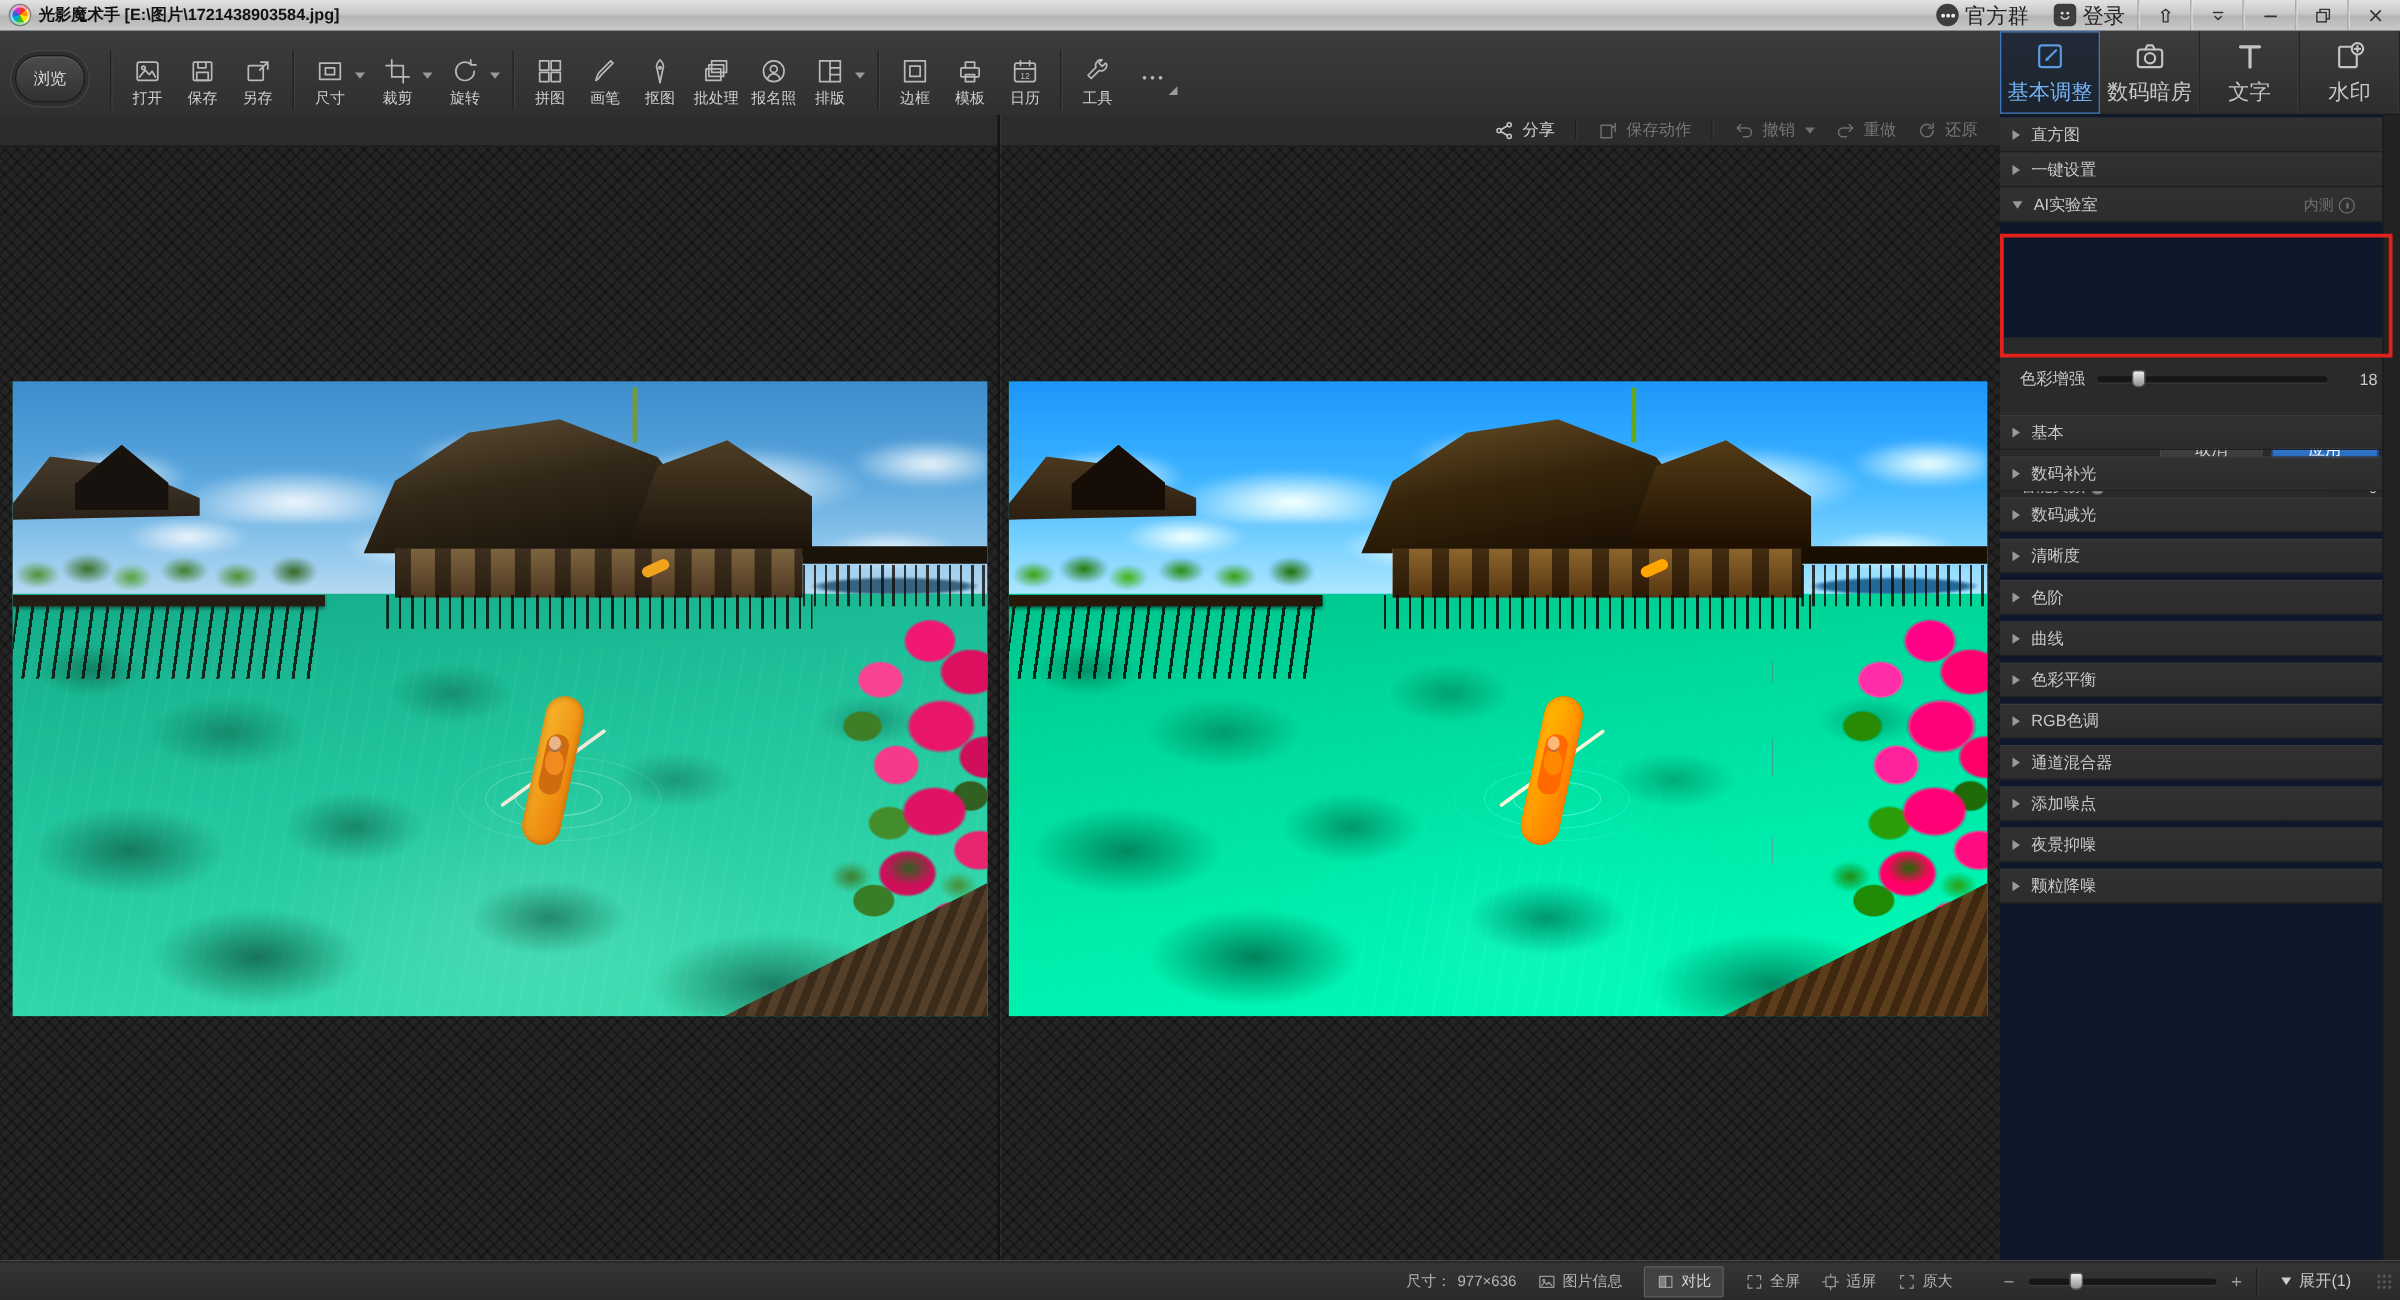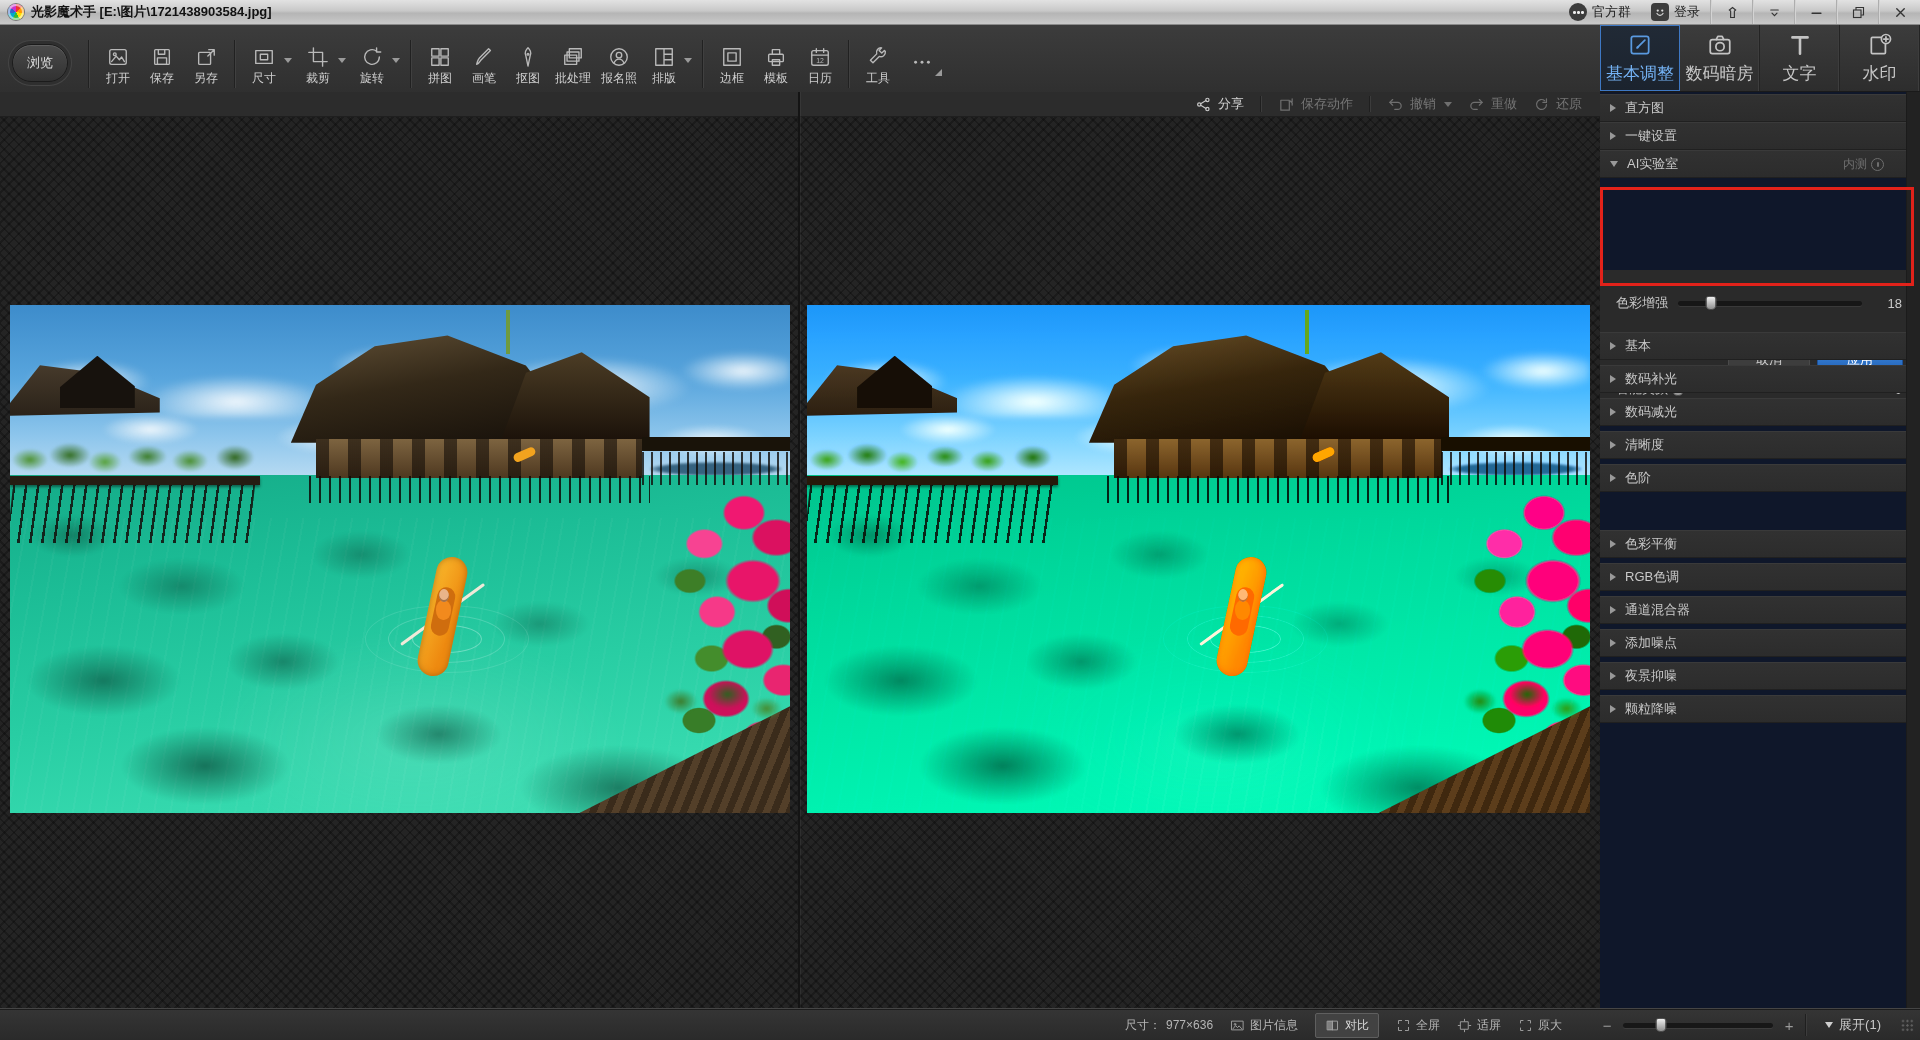--- a/index.html
+++ b/index.html
@@ -8,21 +8,21 @@
 
   
   .titlebar { position:absolute; left:0; top:0; width:1920px; height:25px;
     background:linear-gradient(#e2e2e2,#c8c8c8 45%,#b5b5b5 55%,#c9c9c9);
     border-bottom:1px solid #8a8a8a; display:flex; align-items:center; }
   .logo { width:16px; height:16px; border-radius:50%; margin:0 7px 0 8px;
     background:conic-gradient(#e33 0 14%, #f90 14% 28%, #fd0 28% 42%, #3b3 42% 57%, #0ac 57% 71%, #36c 71% 85%, #c3c 85% 100%);
     box-shadow:inset 0 0 0 2px rgba(255,255,255,.55), 0 0 0 1px #777; }
   .win-title { font-size:13px; font-weight:bold; color:#111; }
   .cap-right { margin-left:auto; display:flex; align-items:center; height:100%; }
-  .cap-item { display:flex; align-items:center; gap:5px; font-size:13px; color:#222; padding:0 10px; height:100%; cursor:default; }
+  .cap-item { display:flex; align-items:center; gap:5px; font-size:17px; color:#222; padding:0 10px; height:100%; cursor:default; }
   .cap-sep { width:2px; height:100%; background:linear-gradient(90deg,#9b9b9b,#e6e6e6); }
   .cap-btn { width:40px; height:100%; display:flex; align-items:center; justify-content:center; }
   .cap-btn svg { width:15px; height:15px; stroke:#333; fill:none; stroke-width:1.8; stroke-linecap:round; }
   .bubble { width:18px; height:18px; border-radius:50%; background:#3d3d3d; position:relative; }
   .bubble::after { content:""; position:absolute; left:4px; top:8px; width:2.5px; height:2.5px; border-radius:50%;
      background:#eee; box-shadow:4px 0 0 #eee, 8px 0 0 #eee; }
   .smiley { width:18px; height:18px; border-radius:4px; background:#3d3d3d; }
   .smiley svg { width:18px; height:18px; }
 
   
@@ -608,20 +608,24 @@
       <span>数码减光</span>
     </div>
   <div class="prow" style="top:339px">
       <span class="tri-r"></span>
       <span>清晰度</span>
     </div>
   <div class="prow" style="top:372px">
       <span class="tri-r"></span>
       <span>色阶</span>
     </div>
+  <div class="prow" style="top:405px">
+      <span class="tri-r"></span>
+      <span>曲线</span>
+    </div>
   <div class="prow" style="top:438px">
       <span class="tri-r"></span>
       <span>色彩平衡</span>
     </div>
   <div class="prow" style="top:471px">
       <span class="tri-r"></span>
       <span>RGB色调</span>
     </div>
   <div class="prow" style="top:504px">
       <span class="tri-r"></span>

